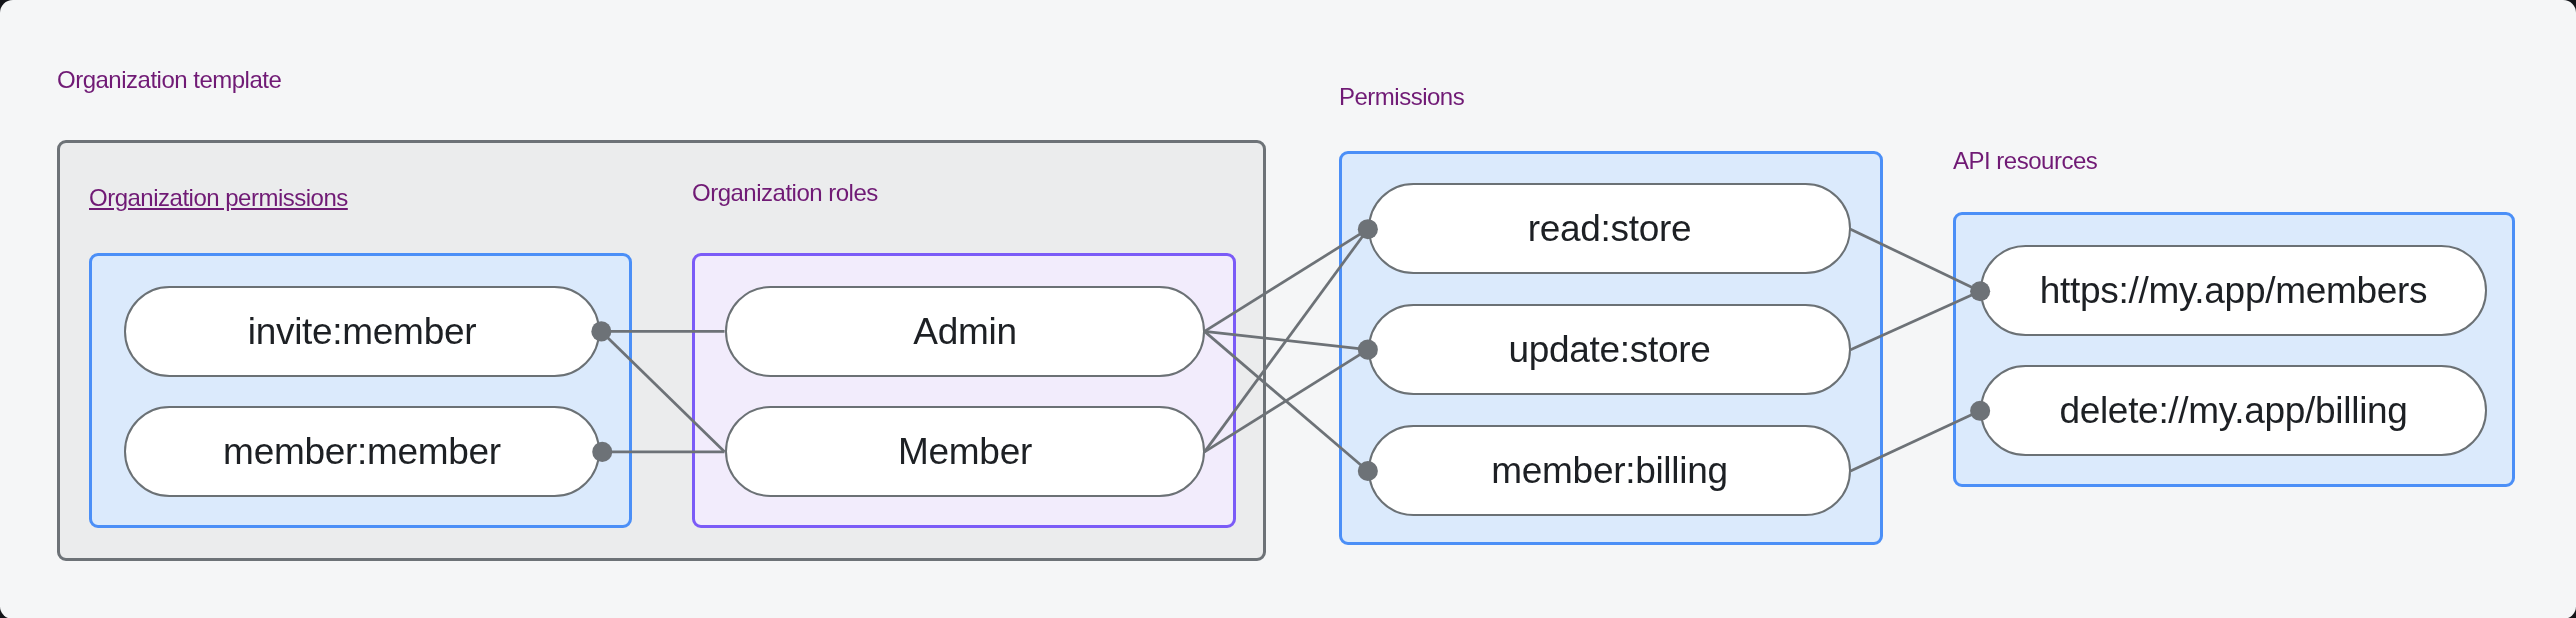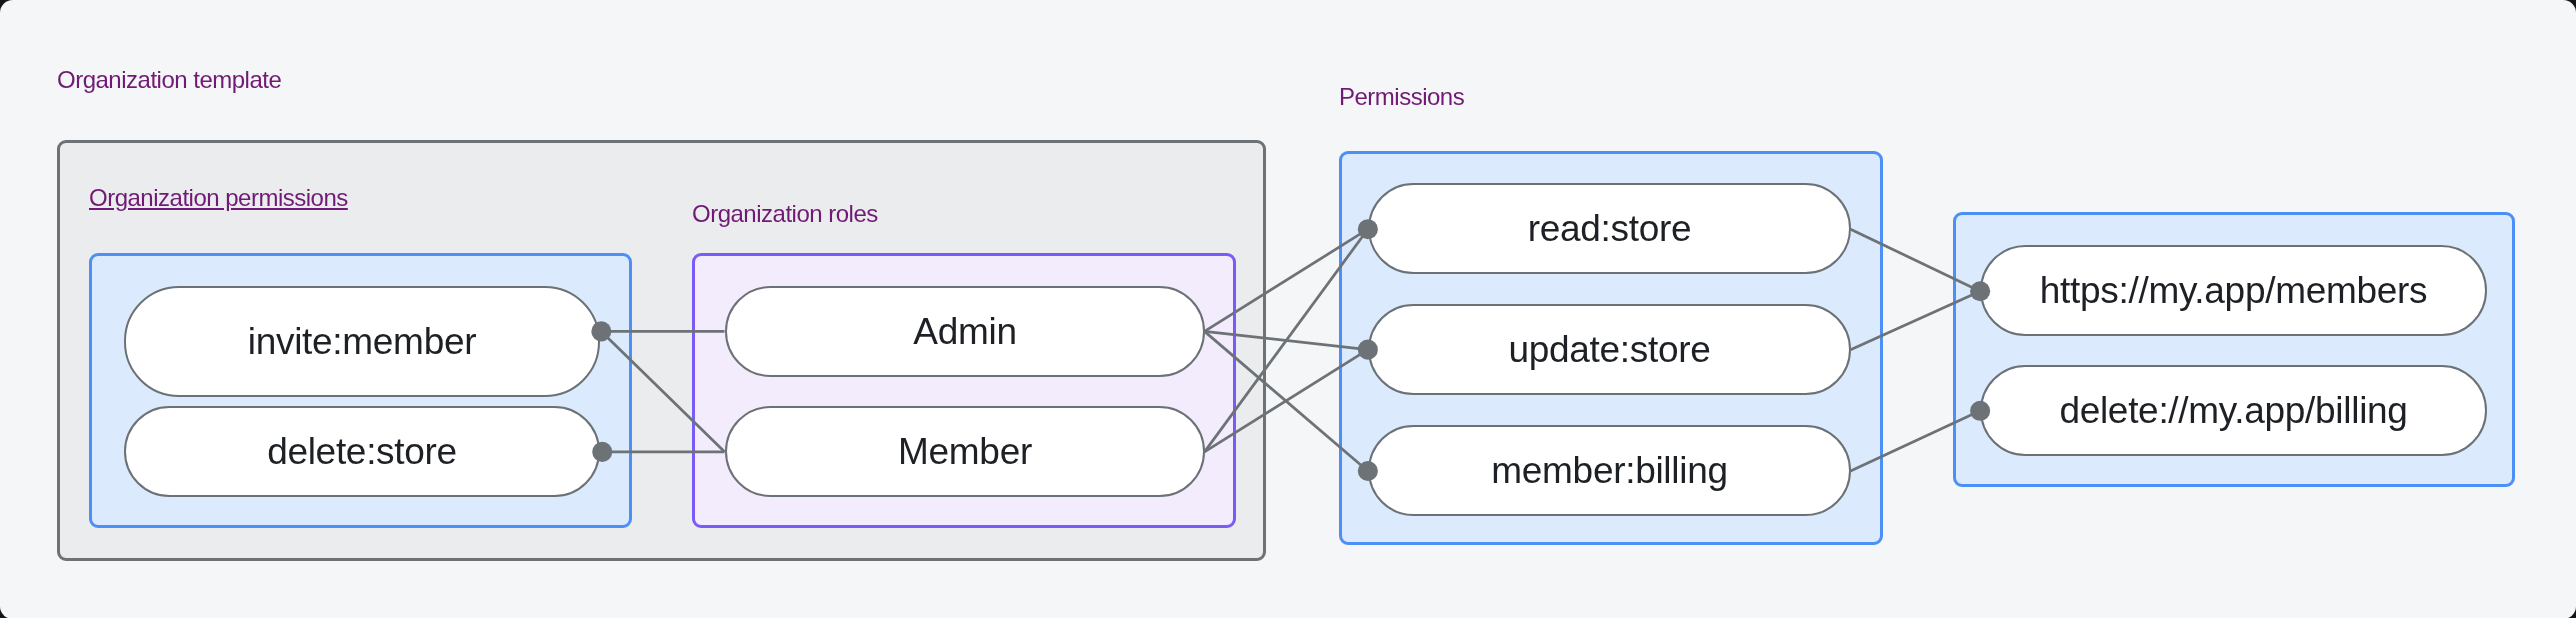--- a/index.html
+++ b/index.html
@@ -56,25 +56,26 @@
 <div class="canvas">
 
   <div class="box gray" style="left:57px;   top:140px; width:1209px; height:421px;"></div>
   <div class="box blue" style="left:89px;   top:253px; width:543px;  height:275px;"></div>
   <div class="box purple" style="left:692px;  top:253px; width:544px;  height:275px;"></div>
   <div class="box blue" style="left:1339px; top:151px; width:544px;  height:394px;"></div>
   <div class="box blue" style="left:1953px; top:212px; width:562px;  height:275px;"></div>
 
   <div class="section-label" style="left:57px;   top:58px;">Organization template</div>
   <div class="section-label" style="left:89px;   top:176px;text-decoration:underline;">Organization permissions</div>
-  <div class="section-label" style="left:692px;  top:192px;">Organization roles</div>
+  <div class="section-label" style="left:692px;  top:171px;">Organization roles</div>
   <div class="section-label" style="left:1339px; top:75px;">Permissions</div>
+  <div class="section-label" style="left:1953px; top:139px;">API resources</div>
 
-  <div class="pill" style="left:124px; top:286px; width:476px; height:111px;">invite:member</div>
-  <div class="pill" style="left:124px; top:406px; width:476px; height:91px;">delete:store</div>
+  <div class="pill" style="left:124px; top:286px; width:476px; height:91px;">invite:member</div>
+  <div class="pill" style="left:124px; top:406px; width:476px; height:91px;">member:member</div>
 
   <div class="pill" style="left:725px; top:286px; width:480px; height:91px;">Admin</div>
   <div class="pill" style="left:725px; top:406px; width:480px; height:91px;text-align:right;">Member</div>
 
   <div class="pill" style="left:1368px; top:304px; width:483px; height:91px;">update:store</div>
   <div class="pill" style="left:1368px; top:183px; width:483px; height:91px;">read:store</div>
   <div class="pill" style="left:1368px; top:425px; width:483px; height:91px;">member:billing</div>
 
   <div class="pill" style="left:1980px; top:245px; width:507px; height:91px;">https://my.app/members</div>
   <div class="pill" style="left:1980px; top:365px; width:507px; height:91px;">delete://my.app/billing</div>

